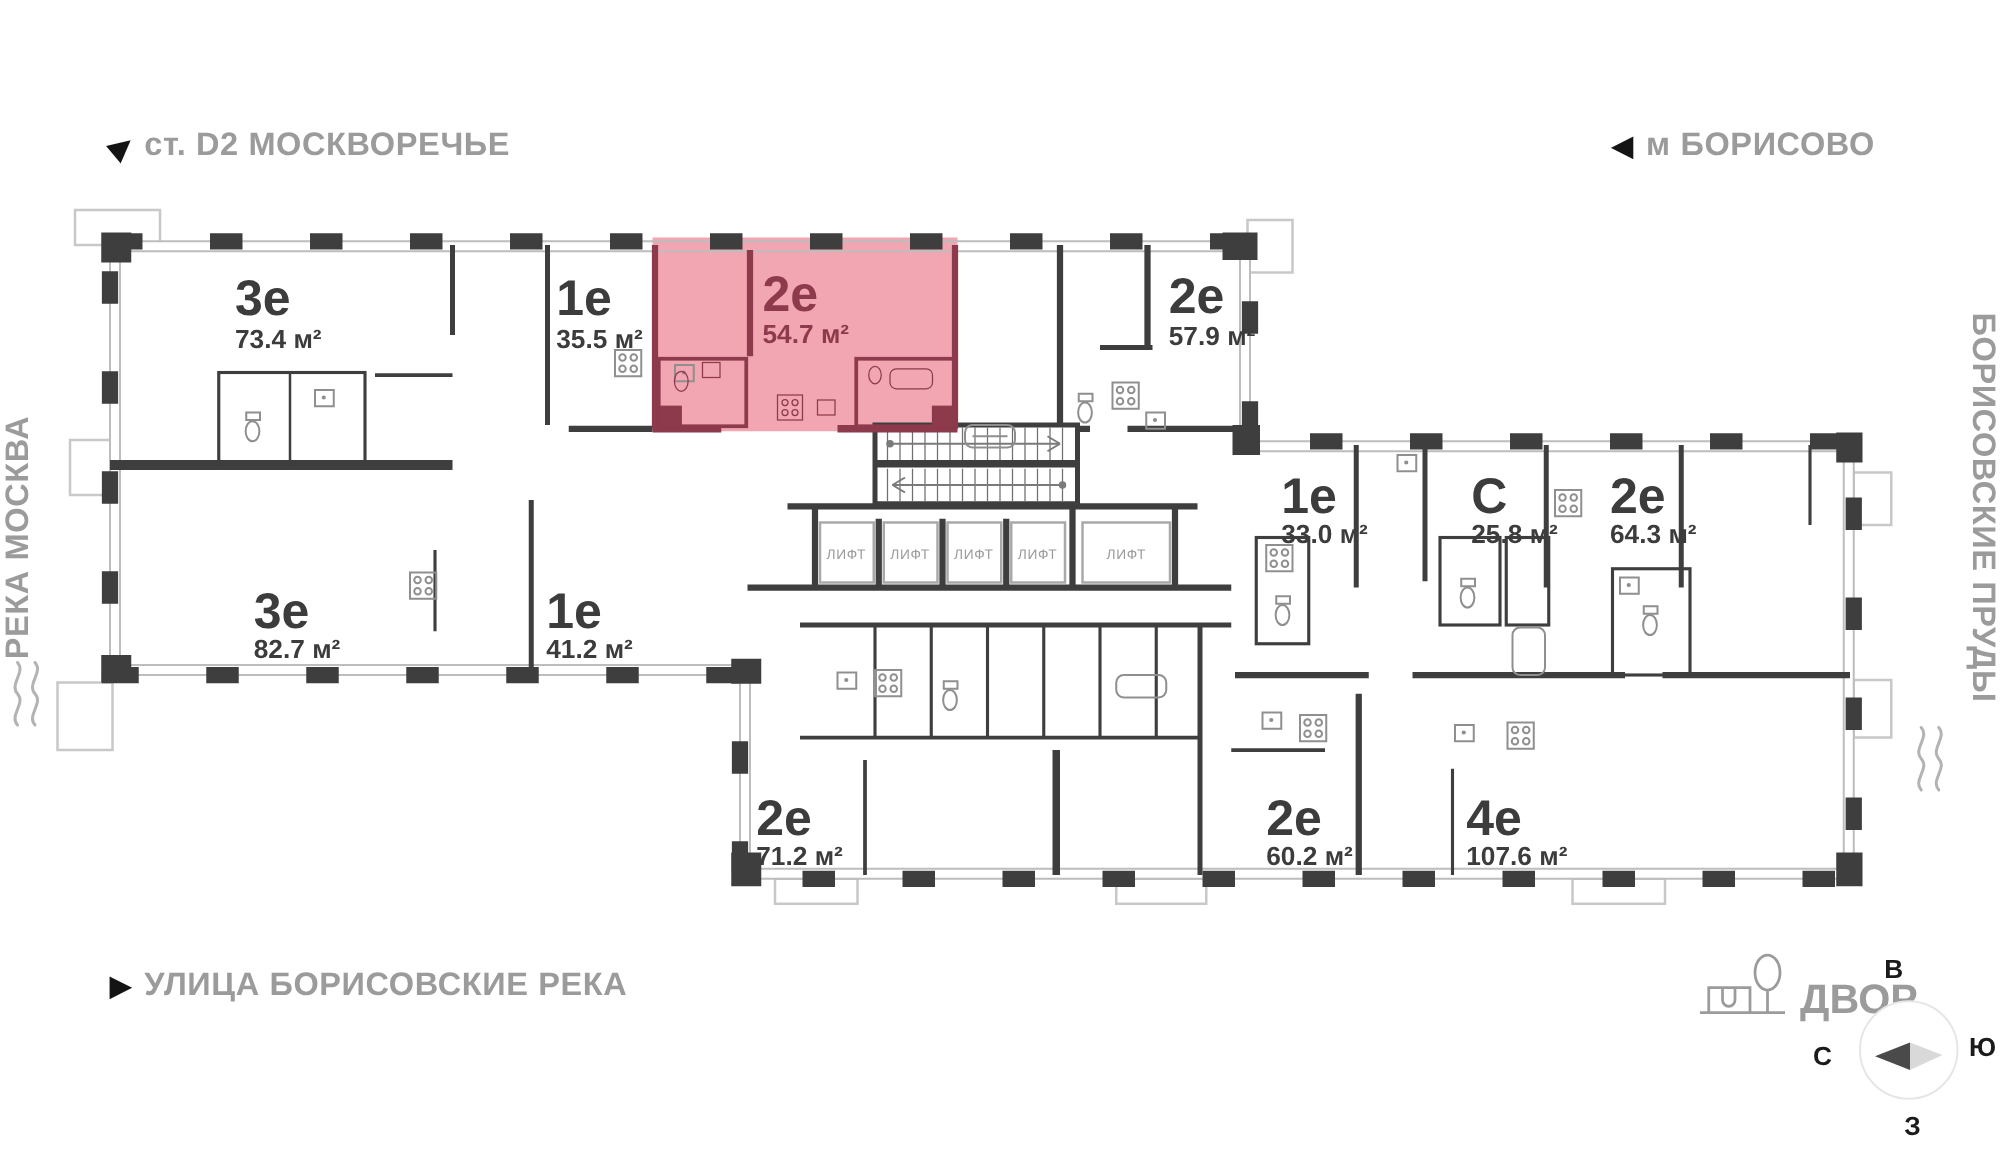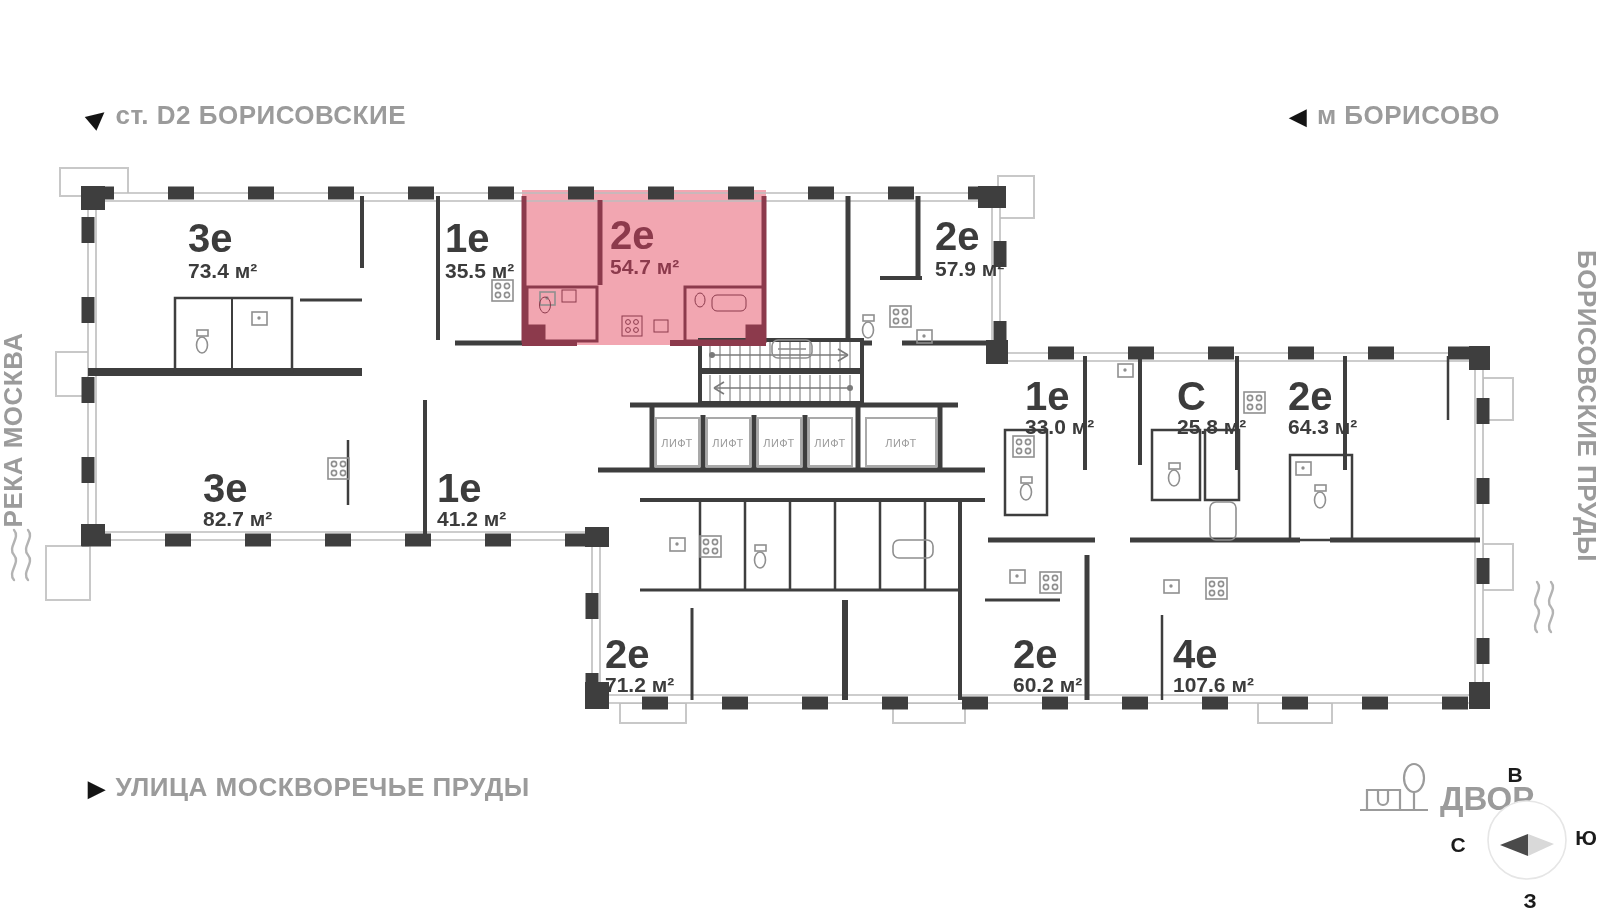--- a/index.html
+++ b/index.html
@@ -24,37 +24,37 @@
   .apt-area{font-size:21px;font-weight:600;fill:#3c3c3c;}
   .apt-type.hl,.apt-area.hl{fill:#8c3a4c;}
   .lift-label{font-size:11px;fill:#9b9b9b;letter-spacing:0.5px;}
   .yard-text{font-size:33px;font-weight:700;fill:#9b9b9b;}
   .compass-letter{font-size:21px;font-weight:700;fill:#1b1b1b;}
 </style>
 </head>
 <body>
 
 <div class="landmark" style="left:88px;top:100px;">
-  <span class="tri rot-up">▶</span><span>ст. D2 БОРИСОВСКИЕ</span>
+  <span class="tri rot-up">▶</span><span>ст. D2 МОСКВОРЕЧЬЕ</span>
 </div>
 
 <div class="landmark" style="right:100px;top:100px;">
   <span class="tri">◀</span><span>м БОРИСОВО</span>
 </div>
 
 <div class="side-label side-left">
   <span>РЕКА МОСКВА</span>
 </div>
 
 <div class="side-label side-right">
   <span>БОРИСОВСКИЕ ПРУДЫ</span>
 </div>
 
 <div class="landmark" style="left:88px;top:772px;">
-  <span class="tri">▶</span><span>УЛИЦА МОСКВОРЕЧЬЕ ПРУДЫ</span>
+  <span class="tri">▶</span><span>УЛИЦА БОРИСОВСКИЕ РЕКА</span>
 </div>
 
 <svg width="1600" height="920" viewBox="0 0 1600 920" style="position:absolute;left:0;top:0;">
 
   <g stroke="#b3b3b3" stroke-width="2.4" fill="none" stroke-linecap="round">
     <path d="M14 530 c 7 8 -7 17 0 25 c 7 8 -7 17 0 25"></path>
     <path d="M28 530 c 7 8 -7 17 0 25 c 7 8 -7 17 0 25"></path>
   </g>
   <g stroke="#b3b3b3" stroke-width="2.4" fill="none" stroke-linecap="round">
     <path d="M1537 582 c 7 8 -7 17 0 25 c 7 8 -7 17 0 25"></path>

